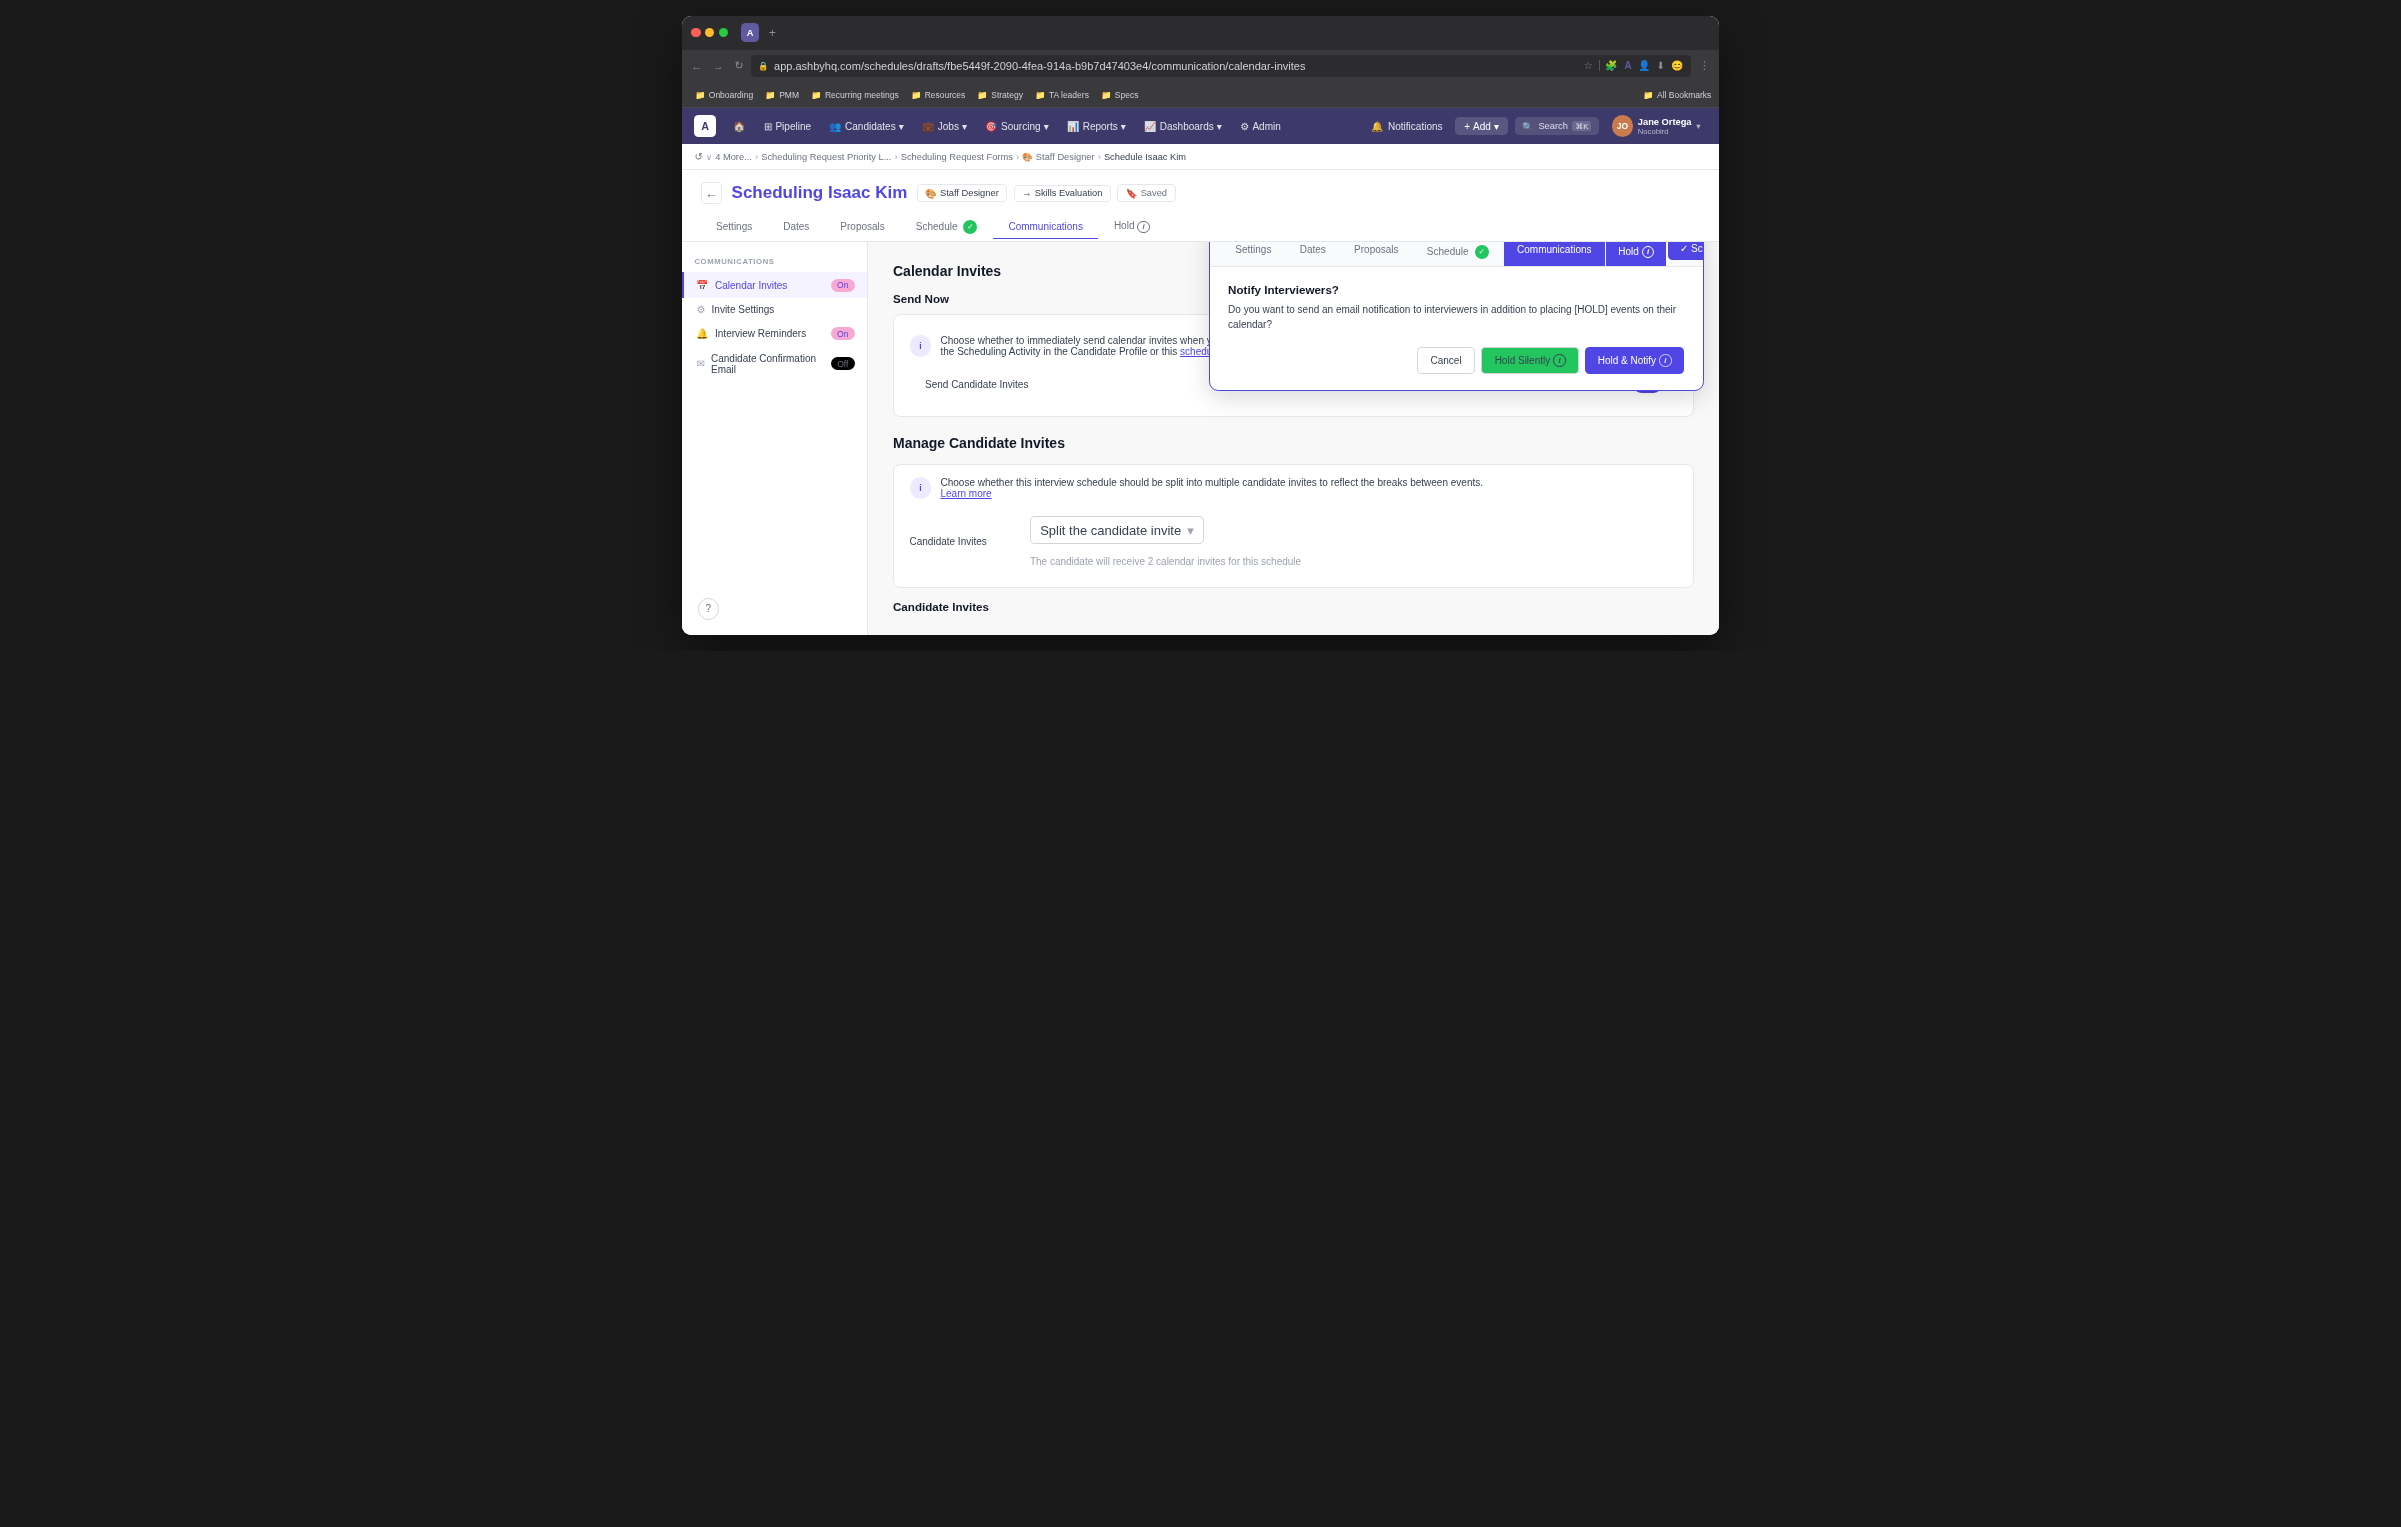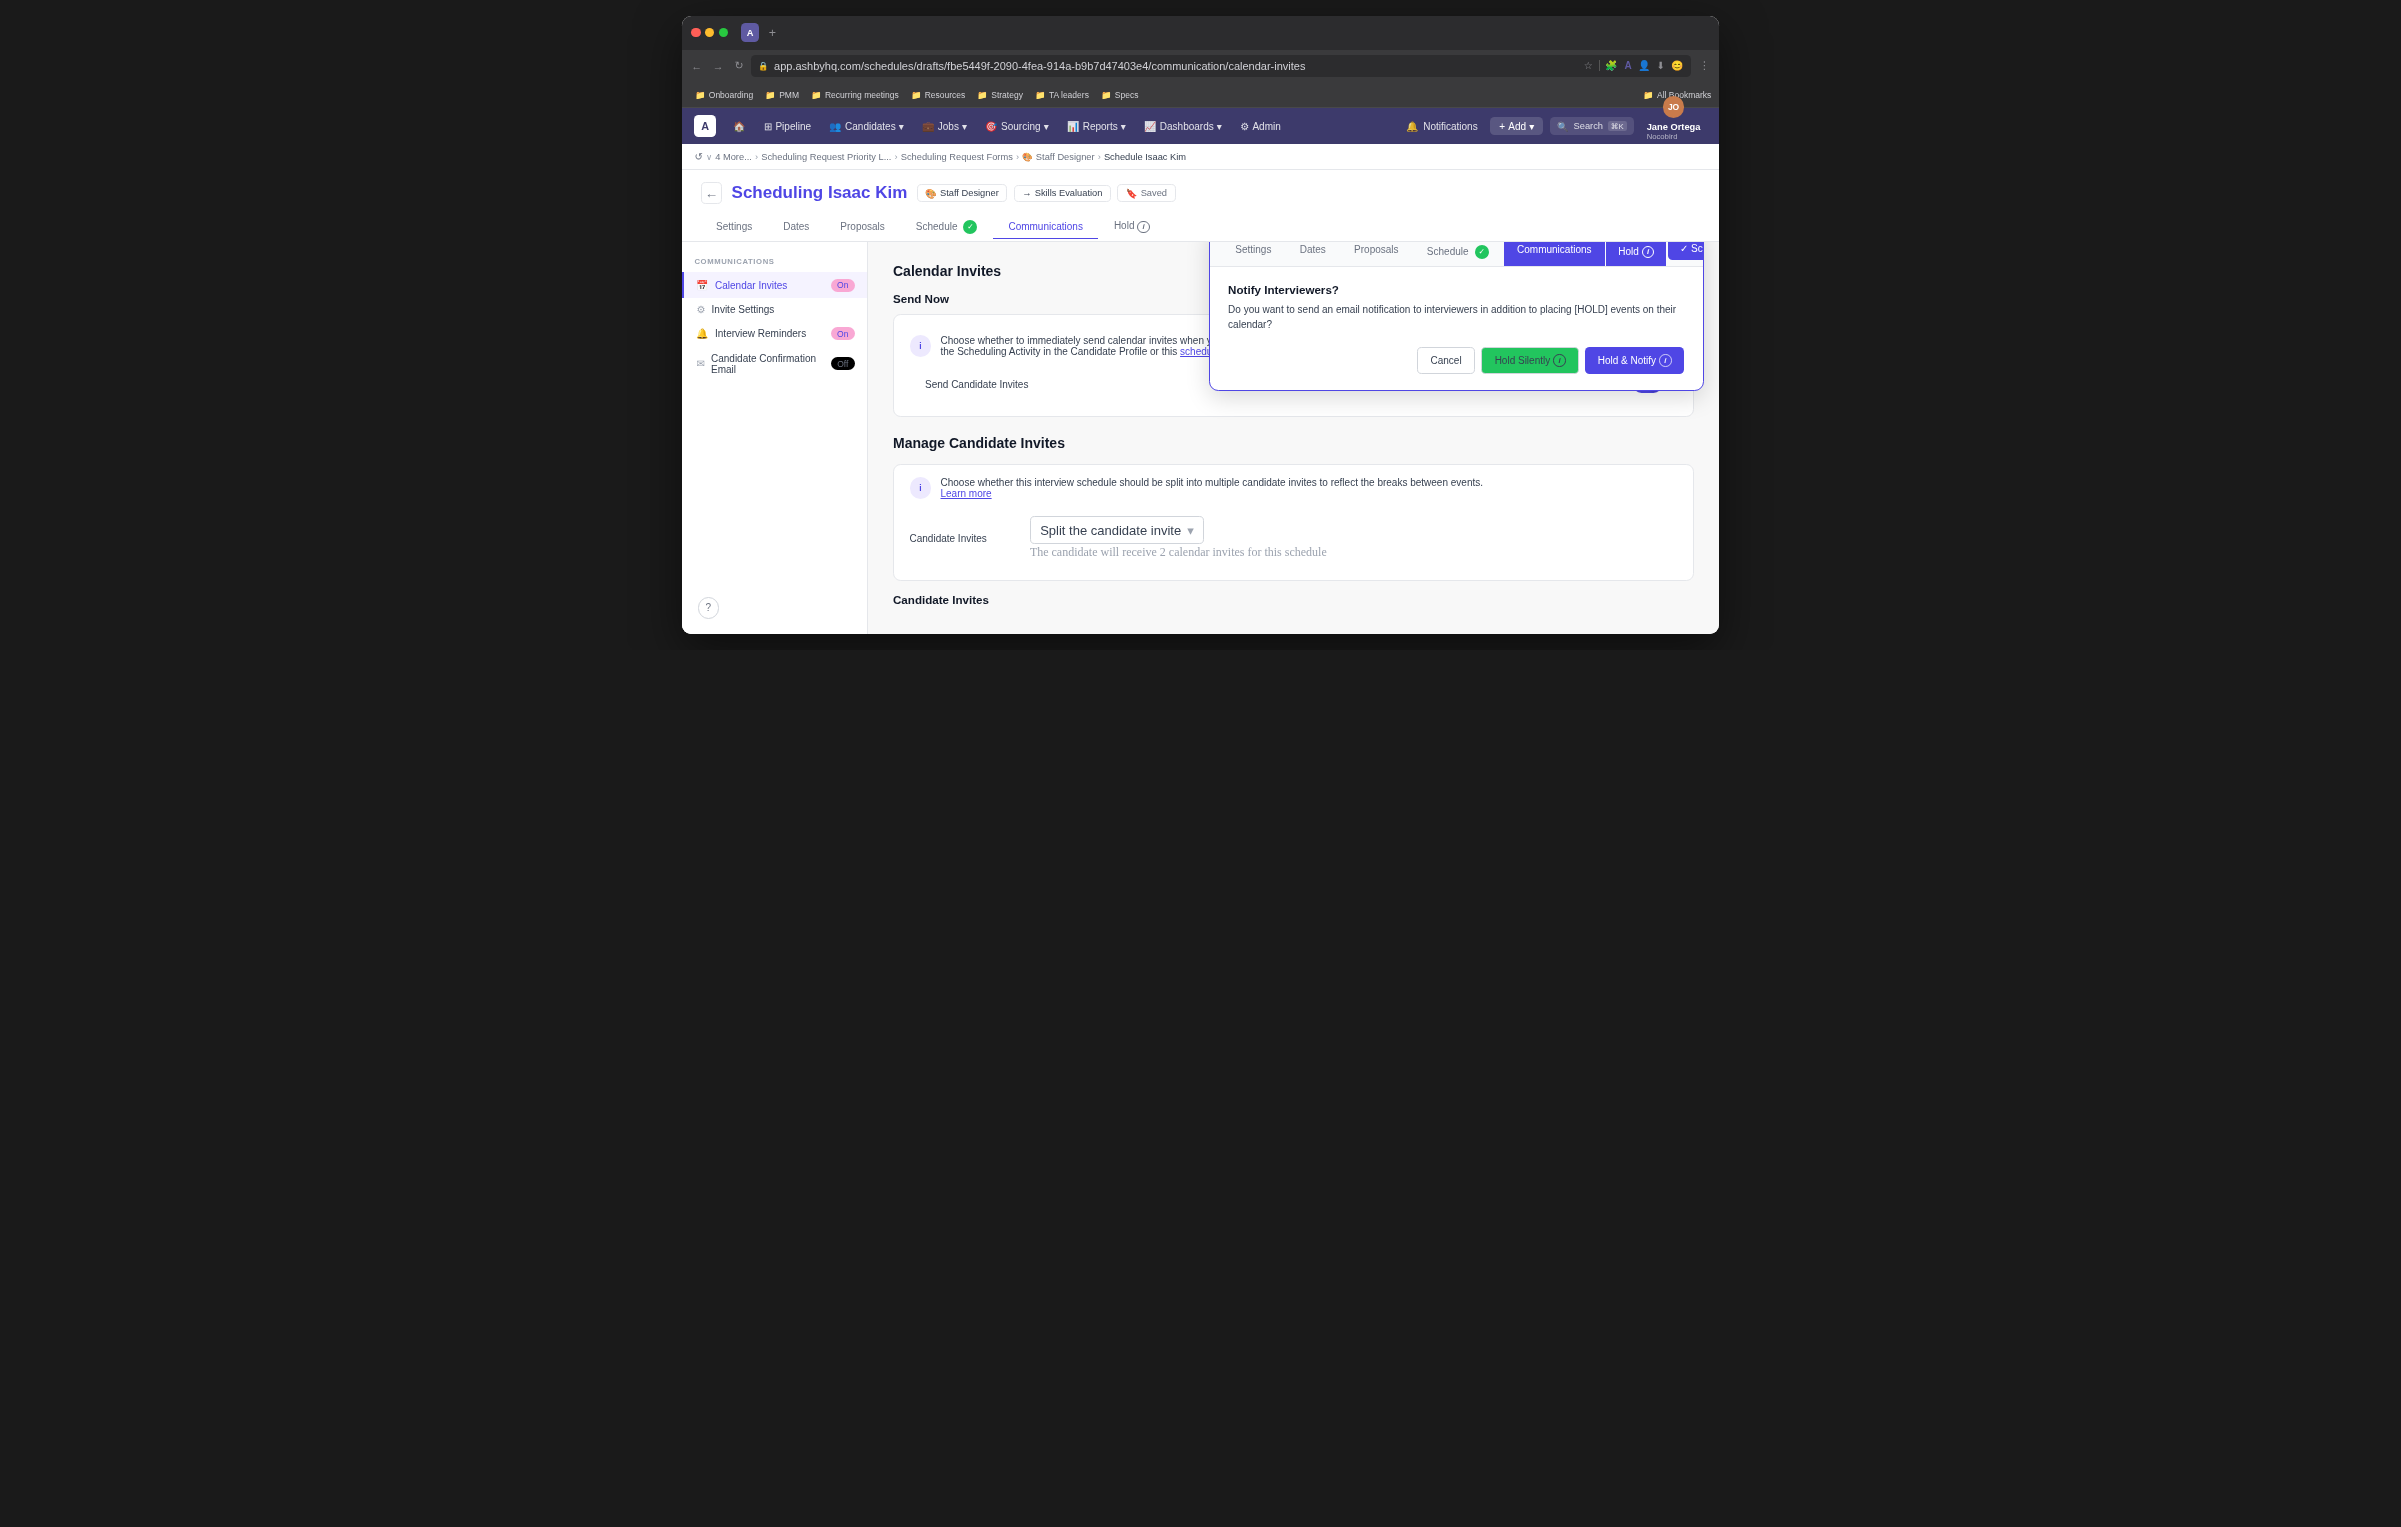--- a/index.html
+++ b/index.html
@@ -102,21 +102,21 @@
       background: rgba(255,255,255,0.15); color: white; border: none;
       padding: 3.9px 9.3px; border-radius: 4.6px; font-size: 10px; cursor: pointer;
       display: flex; align-items: center; gap: 3.1px;
     }
     .search-btn {
       background: rgba(255,255,255,0.12); color: rgba(255,255,255,0.8); border: none;
       padding: 3.9px 7.7px; border-radius: 4.6px; font-size: 9.3px; cursor: pointer;
       display: flex; align-items: center; gap: 4.6px;
     }
     .kbd { font-size: 7.7px; background: rgba(255,255,255,0.15); border-radius: 2.3px; padding: 0.8px 3.1px; }
-    .user-area { display: flex; align-items: center; gap: 4.6px; cursor: pointer; padding: 3.1px 6.2px; border-radius: 4.6px; flex-direction: column; }
+    .user-area { display: flex; align-items: center; gap: 4.6px; cursor: pointer; padding: 3.1px 6.2px; border-radius: 4.6px; }
     .avatar { width: 21.7px; height: 21.7px; border-radius: 50%; background: #c97b4b; display: flex; align-items: center; justify-content: center; color: white; font-size: 8.5px; font-weight: bold; overflow: hidden; }
     .user-info { color: white; }
     .user-name { font-size: 9.3px; font-weight: 600; }
     .user-org { font-size: 7.7px; color: rgba(255,255,255,0.6); }
 
     
     .breadcrumb-bar {
       background: white;
       height: 26px;
       display: flex;
@@ -294,21 +294,21 @@
       padding: 7.7px 0;
     }
     .form-label { font-size: 10px; color: #374151; width: 108px; }
     .select-btn {
       display: flex; align-items: center; gap: 6.2px;
       border: 0.8px solid #d1d5db; border-radius: 4.6px; padding: 5.4px 9.3px;
       background: white; cursor: pointer; font-size: 13px; color: #374151;
       min-width: 155px;
     }
     .select-chevron { color: #9ca3af; margin-left: auto; }
-    .hint-text { font-size: 12px; color: #9ca3af; margin-top: 1px; font-family: Liberation Serif, serif; }
+    .hint-text { font-size: 10px; color: #9ca3af; margin-top: 12px; }
 
     
     .popover {
       position: absolute;
       top: -15.5px;
       right: 15.5px;
       width: 495px;
       background: white;
       border: 1.5px solid #4f46e5;
       border-radius: 9.3px;

